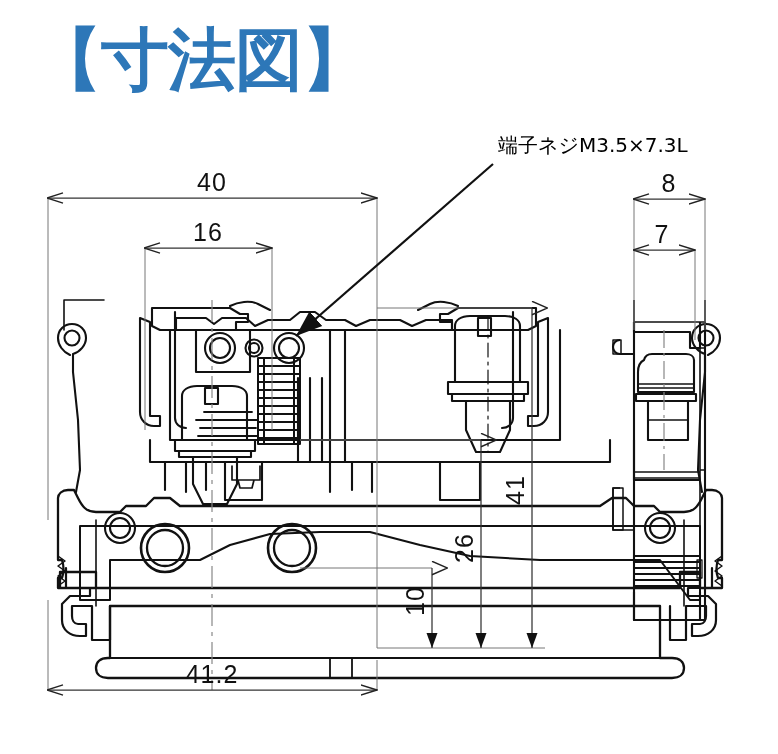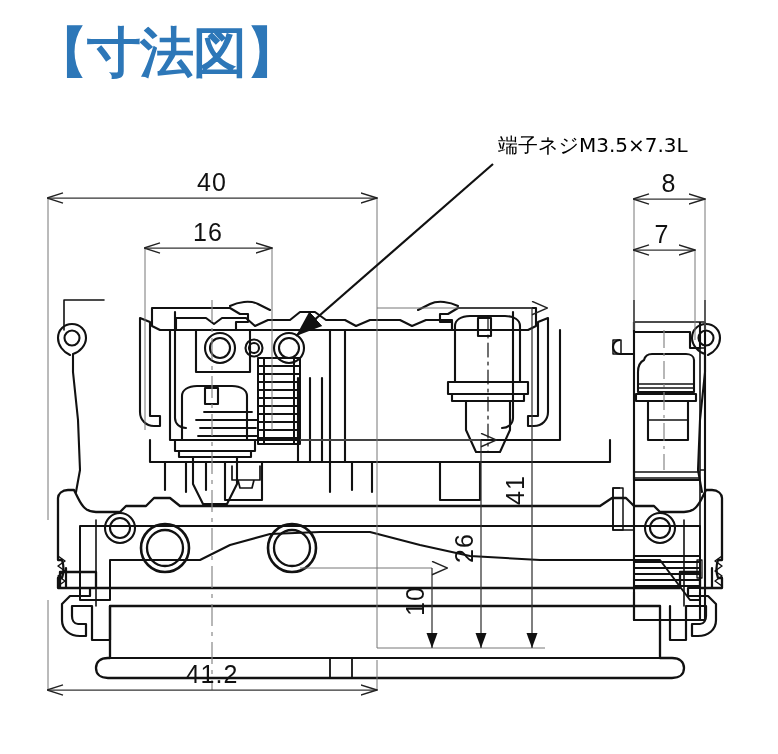--- a/index.html
+++ b/index.html
@@ -18,21 +18,21 @@
     position: relative;
     width: 778px;
     height: 754px;
     background: #ffffff;
   }
   #title-block {
     position: absolute;
     left: 34px;
     top: 26px;
     font-family: "DejaVu Sans", sans-serif;
-    font-size: 54px;
+    font-size: 68px;
     font-weight: bold;
     letter-spacing: -1px;
     line-height: 1;
     color: #2d77b8;
     white-space: nowrap;
   }
   #drawing-svg {
     position: absolute;
     left: 0;
     top: 0;

